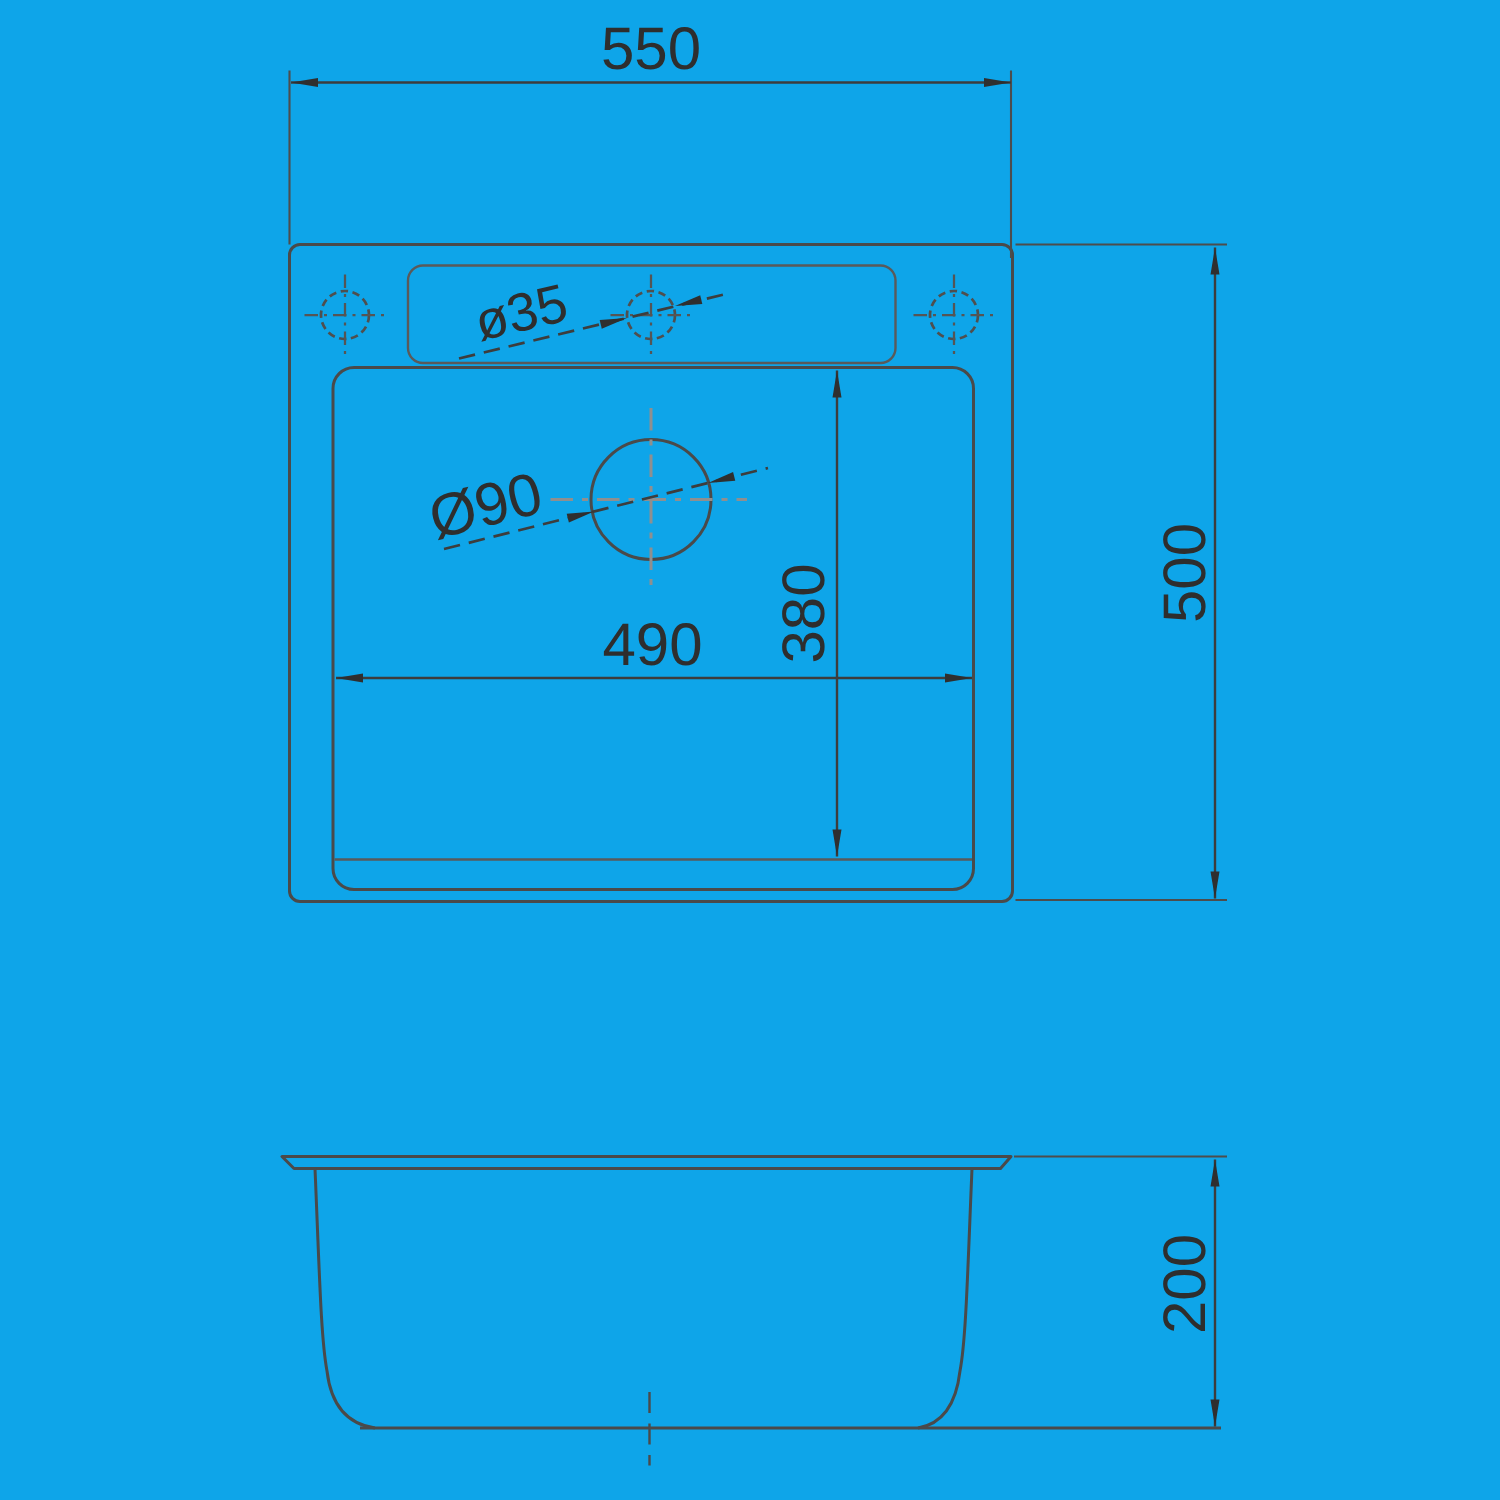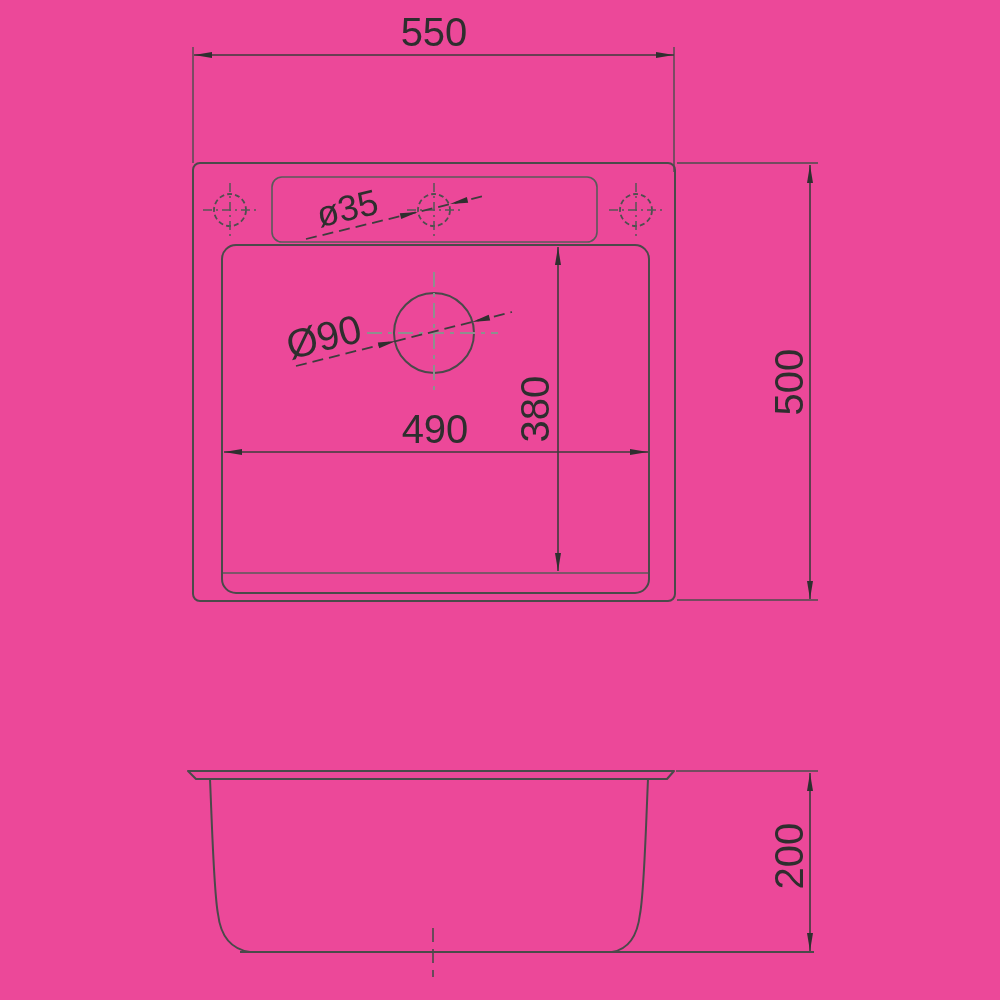--- a/index.html
+++ b/index.html
@@ -7,21 +7,21 @@
     padding: 0;
     width: 1000px;
     height: 1000px;
     background: #ffffff;
     font-family: "Liberation Sans", sans-serif;
   }
   .stage {
     position: relative;
     width: 1000px;
     height: 1000px;
-    background: #ec4899;
+    background: #0ea5e9;
     overflow: hidden;
   }
   svg { display: block; }
 
   
   .outline      { fill: none; stroke: #4a4a4a; stroke-width: 2;   stroke-linejoin: round; }
   .outline-thin { fill: none; stroke: #5a5a5a; stroke-width: 1.6; }
   .dimline      { fill: none; stroke: #3d3d3d; stroke-width: 1.6; }
   .extline      { fill: none; stroke: #4d4d4d; stroke-width: 1.4; }
   .leader       { fill: none; stroke: #3d3d3d; stroke-width: 1.8; stroke-dasharray: 11 6; }

